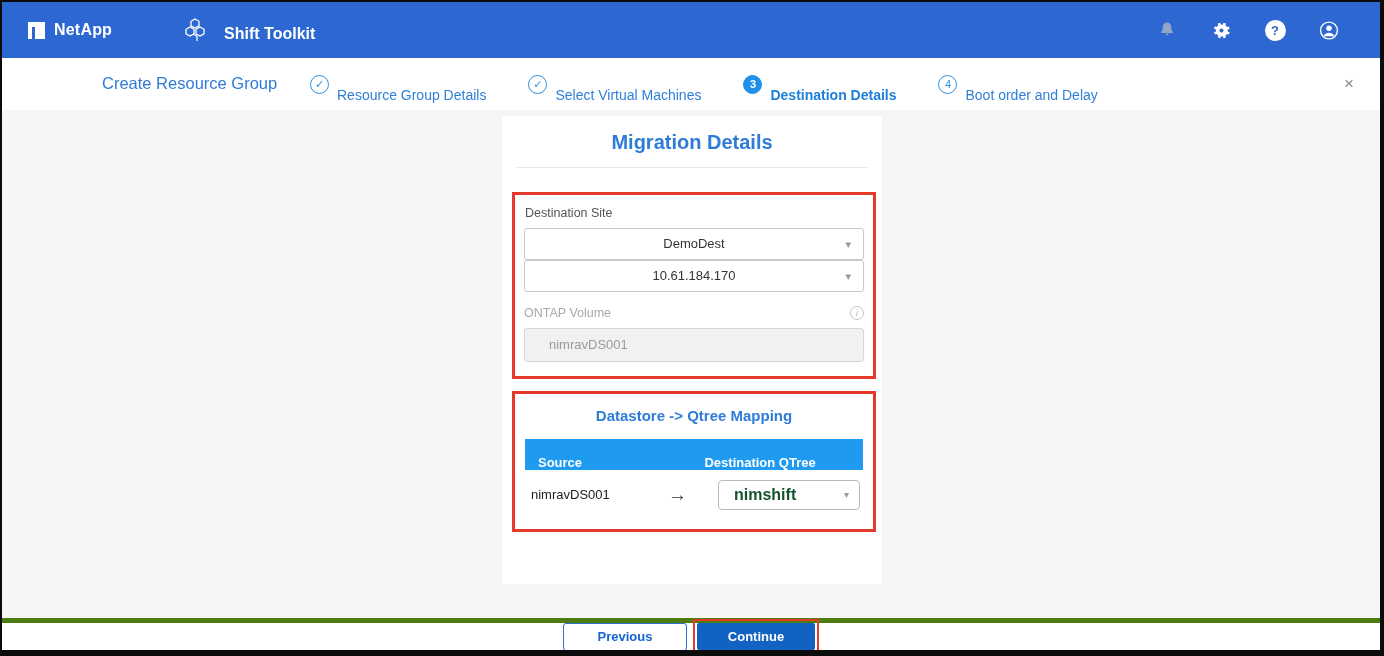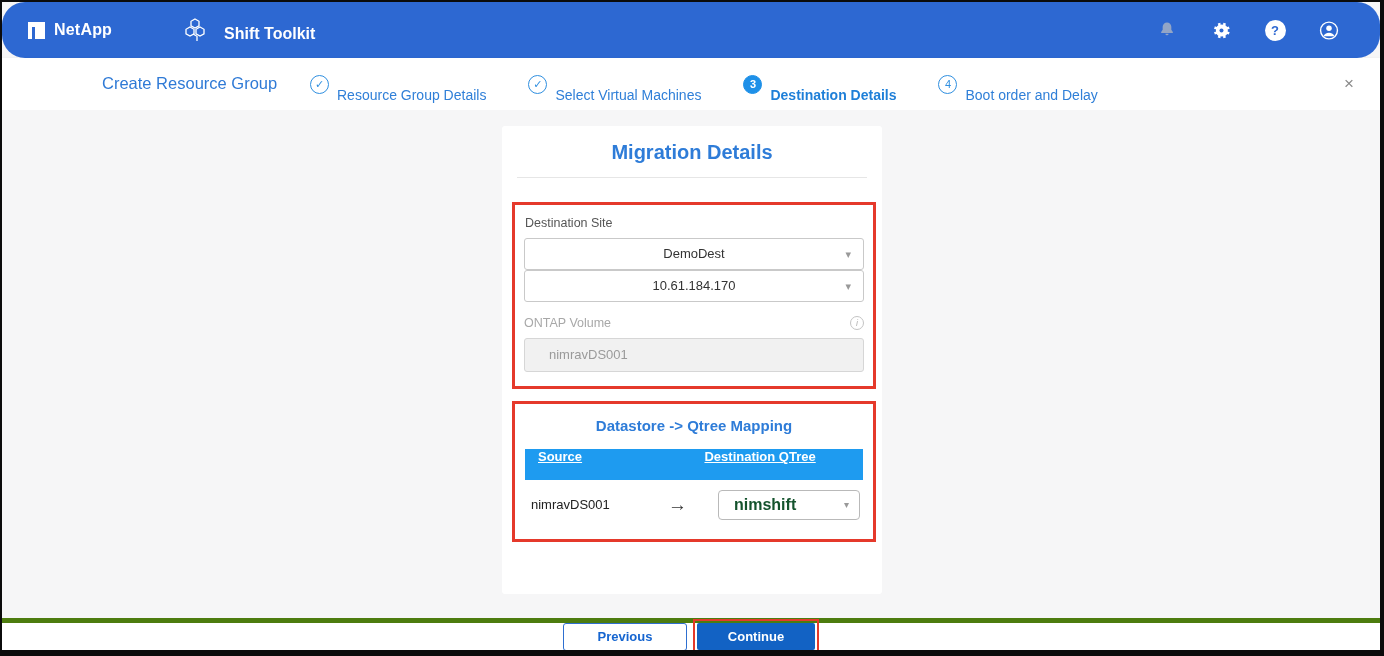--- a/index.html
+++ b/index.html
@@ -6,21 +6,21 @@
   html,body { background:#ffffff; }
   body { font-family:"Liberation Sans", sans-serif; }
   .screen{
     position:relative; width:1384px; height:656px; background:#f6f6f7;
     border:2px solid #0b0b0b; border-right-width:4px; border-bottom-width:6px;
     overflow:hidden;
   }
   
   .topbar{
     position:absolute; left:0; right:0; top:0; height:56px;
-    background:#2d68d2; display:flex; align-items:center; padding:0 26px;border-radius:23px;
+    background:#2d68d2; display:flex; align-items:center; padding:0 26px;
   }
   .brand{ display:flex; align-items:center; gap:9px; }
   .netapp-mark{ width:17px; height:17px; position:relative; background:#ffffff; }
   .netapp-mark::after{ content:""; position:absolute; left:4px; top:5px; width:3px; height:12px; background:#2d68d2; }
   .brand-name{ color:#fff; font-size:16px; font-weight:bold; letter-spacing:.2px; }
   .product{ display:flex; align-items:flex-end; gap:16px; margin-left:70px; }
   .product-name{ color:#fff; font-size:16px; font-weight:bold; }
   .nav{ display:flex; align-items:center; margin-left:18px; }
   .nav-sep{ width:1px; height:17px; background:rgba(255,255,255,.75); margin:0 17px; }
   .nav-link{ color:#ffffff; font-size:13.5px; font-weight:bold; cursor:pointer; white-space:nowrap; }
@@ -40,38 +40,38 @@
   .step-circle{
     width:19px; height:19px; border-radius:50%; border:1.4px solid #2f8fe0; color:#2f8fe0;
     font-size:11px; display:flex; align-items:center; justify-content:center; flex:none;
   }
   .step-circle.active{ background:#1e90e8; border-color:#1e90e8; color:#fff; font-weight:bold; }
   .step-label{ font-size:14px; color:#2f7fd8; white-space:nowrap;margin-top:21px; }
   .step.active .step-label{ font-weight:bold; color:#1e7fd8; }
   .close-x{ position:absolute; right:26px; top:16px; font-size:17px; color:#8a8a8a; cursor:pointer; }
   
   .content{ position:absolute; left:0; right:0; top:108px; bottom:44px; background:#f6f6f7; }
-  .panel{ position:absolute; left:500px; top:16px; width:380px; height:468px; background:#ffffff; border-radius:3px; }
+  .panel{ position:absolute; left:500px; top:6px; width:380px; height:468px; background:#ffffff; border-radius:3px; }
   .panel-title{ text-align:center; padding-top:15px; font-size:20px; font-weight:bold; color:#2e7cd8; }
   .panel-divider{ border-top:1px solid #e6e6e6; margin:13px 15px 0 15px; }
   .redbox{ border:3px solid #e5392b; margin:24px 6px 0 10px; padding:4px 9px 14px 9px; }
   .field-label{ font-size:12.5px; color:#555; margin:7px 0 8px 1px; }
   .field-label.disabled{ color:#a8a8a8; }
   .label-row{ display:flex; align-items:center; justify-content:space-between; margin-top:14px; }
   .info-icon{ width:14px; height:14px; border-radius:50%; border:1px solid #c4c4c4; color:#b4b4b4;
     font-size:9px; display:flex; align-items:center; justify-content:center; font-style:italic; cursor:pointer; }
   .selectbox{ position:relative; height:32px; background:#fff; border:1px solid #c9c9c9; border-radius:3px; cursor:pointer; }
   .selectbox .val{ display:block; text-align:center; line-height:30px; font-size:13px; color:#333; }
   .selectbox .chev{ position:absolute; right:12px; top:0; line-height:30px; font-size:11px; color:#999; }
   .textbox-disabled{ height:34px; background:#f1f1f1; border:1px solid #d6d6d6; border-radius:3px;
     font-size:13px; color:#9a9a9a; line-height:32px; padding-left:24px; }
   .map-title{ text-align:center; font-size:15px; font-weight:bold; color:#2e7cd8; margin:9px 0 15px 0; }
   .map-table{ margin:0 1px; }
-  .map-head{ display:flex; background:#1e9bf0; height:31px; align-items:flex-start; color:#fff;
-    font-size:13px; font-weight:bold;text-decoration:underline; }
+  .map-head{ display:flex; background:#1e9bf0; height:31px; align-items:flex-end; color:#fff;
+    font-size:13px; font-weight:bold; }
   .map-head .c1{ flex:1.05; padding-left:13px; }
   .map-head .c2{ flex:1; }
   .map-row{ display:flex; align-items:center; height:49px; background:#fff; font-size:13px; color:#222; }
   .map-row .src{ width:112px; padding-left:6px; }
   .map-row .arrow{ flex:1; text-align:center; font-size:19px; color:#333; }
   .row-select{ position:relative; width:142px; height:30px; border:1px solid #b9b9b9; border-radius:4px;
     background:#fff; cursor:pointer; margin-right:3px; }
   .row-select .val{ display:block; line-height:28px; padding-left:15px; font-size:16px; color:#14532d;font-weight:bold; }
   .row-select .chev{ position:absolute; right:10px; top:0; line-height:28px; font-size:10px; color:#999; }
   

